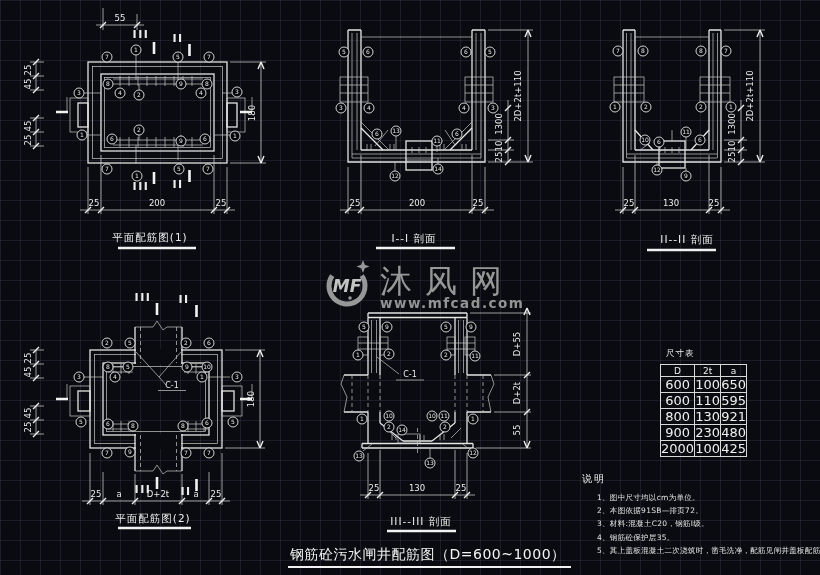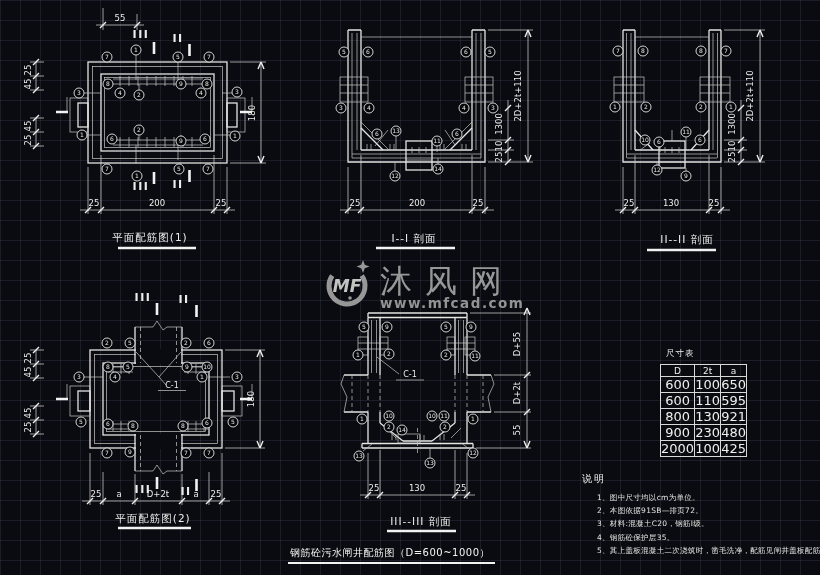--- a/index.html
+++ b/index.html
@@ -45,21 +45,21 @@
     font-weight:normal;background:transparent;
   }
   table.size th{width:25px;height:11px;font-size:9px}
   table.size td{height:12.5px;font-size:13px}
 
   .notes{position:absolute;left:582px;top:472px;white-space:nowrap}
   .notes-title{font-size:10px;letter-spacing:2px;color:#f0f0ee;margin-bottom:5px}
   .note{font-size:7.5px;color:#e6e6e4;line-height:13.2px;margin-left:15px;letter-spacing:0.3px}
 
   .main-title{
-    position:absolute;left:288px;top:546px;font-size:10px;letter-spacing:0.5px;
+    position:absolute;left:288px;top:546px;font-size:14px;letter-spacing:0.5px;
     color:#f4f4f2;border-bottom:2.4px solid #f2f2f2;padding:0 5px 2px 2px;white-space:nowrap
   }
 </style>
 </head>
 <body>
 <div id="canvas">
 
 <svg width="820" height="575" viewBox="0 0 820 575">
 
   <g>

